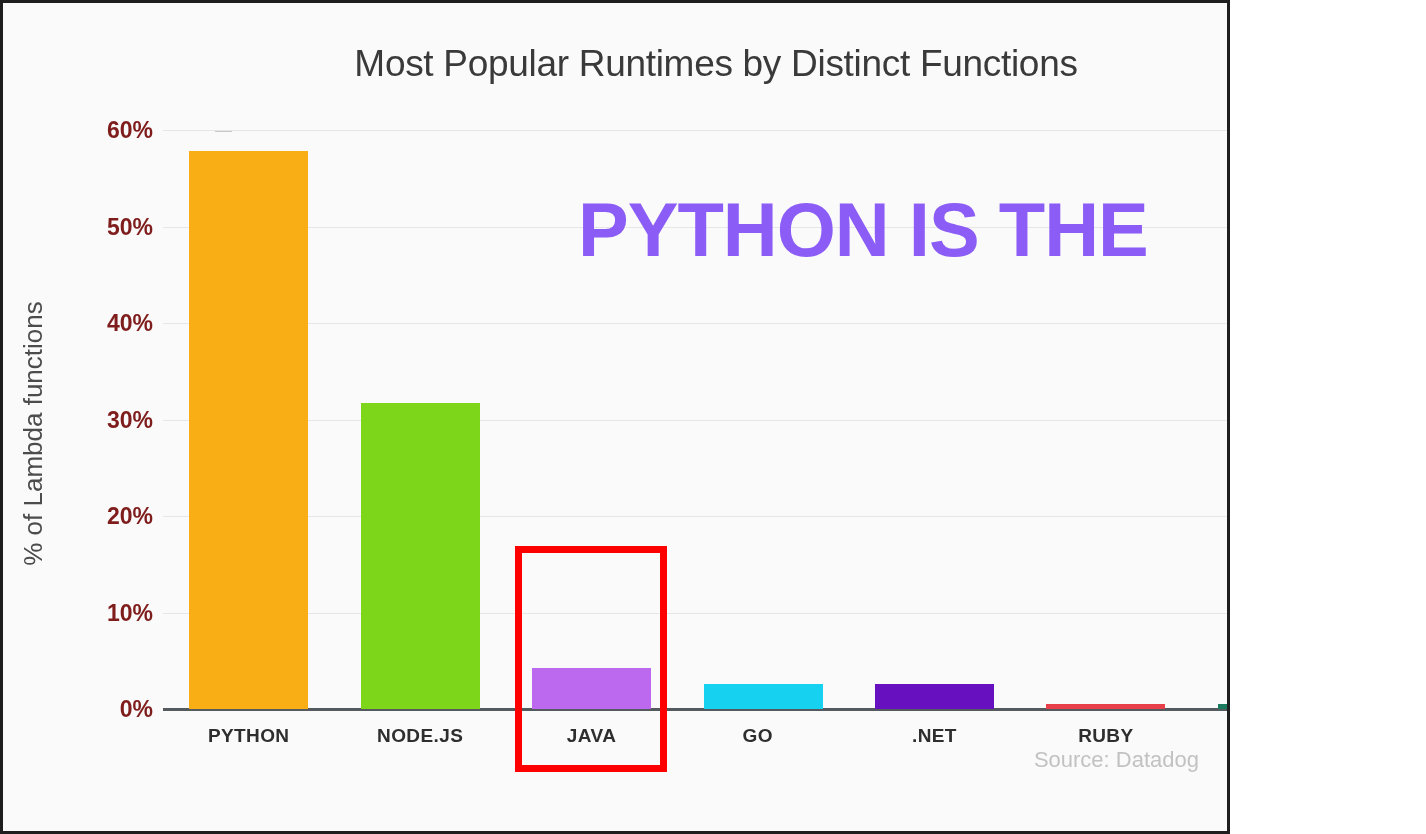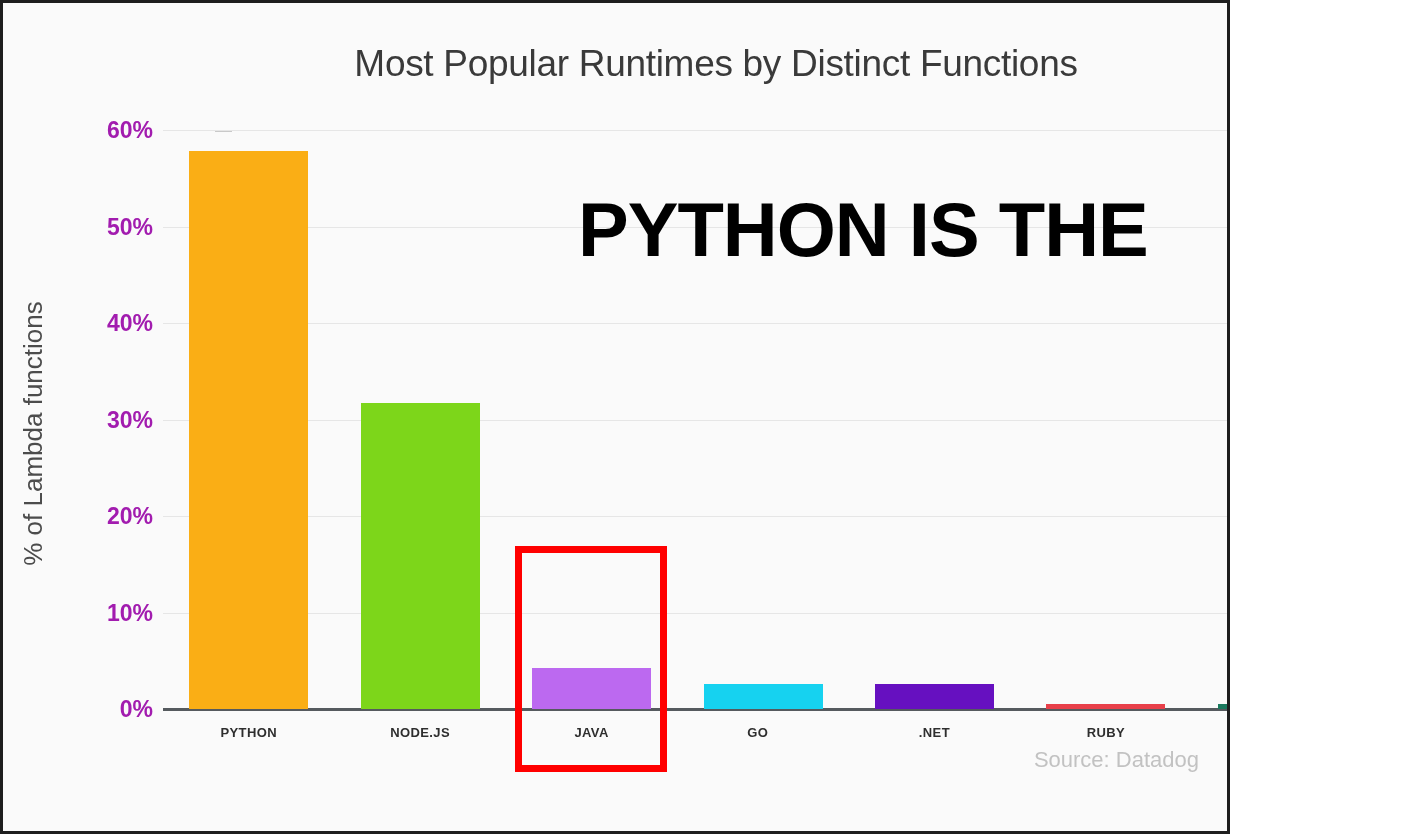--- a/index.html
+++ b/index.html
@@ -47,21 +47,21 @@
   }
 
   
   .ytick {
     position: absolute;
     right: 0;
     width: 82px;
     text-align: right;
     font-size: 23px;
     font-weight: 700;
-    color: #a21caf;
+    color: #7f1d1d;
     transform: translateY(-50%);
   }
   #ytick-wrap {
     position: absolute;
     left: 60px;
     top: 0;
     width: 90px;
     height: 834px;
   }
   .ytick-dash {
@@ -101,21 +101,21 @@
   #xlabels {
     position: absolute;
     left: 160px;
     top: 722px;
     width: 1200px;
     height: 34px;
   }
   .xtick {
     position: absolute;
     text-align: center;
-    font-size: 13px;
+    font-size: 19px;
     font-weight: 700;
     color: #2e2e2e;
     letter-spacing: 0.4px;
   }
 
   
   #x-axis-title {
     position: absolute;
     left: 560px;
     top: 780px;
@@ -215,18 +215,18 @@
       <div class="xtick" style="left: 509px; width: 171.429px;">GO</div>
       <div class="xtick" style="left: 685.714px; width: 171.429px;">.NET</div>
       <div class="xtick" style="left: 857.143px; width: 171.429px;">RUBY</div>
       <div class="xtick" style="left: 1028.57px; width: 171.429px;">OTHER</div>
     </div>
 
   <div id="y-axis-title">% of Lambda functions</div>
   <div id="source-note">Source: Datadog</div>
 
   <div id="callout">
-      <div class="callout-line" style="color: #000000;">PYTHON IS THE</div>
+      <div class="callout-line" style="color: #8b5cf6;">PYTHON IS THE</div>
     </div>
 
   <div id="highlight-box" style="border-color: rgb(255, 0, 0);"></div>
 
 </div>
 
 </body></html>

